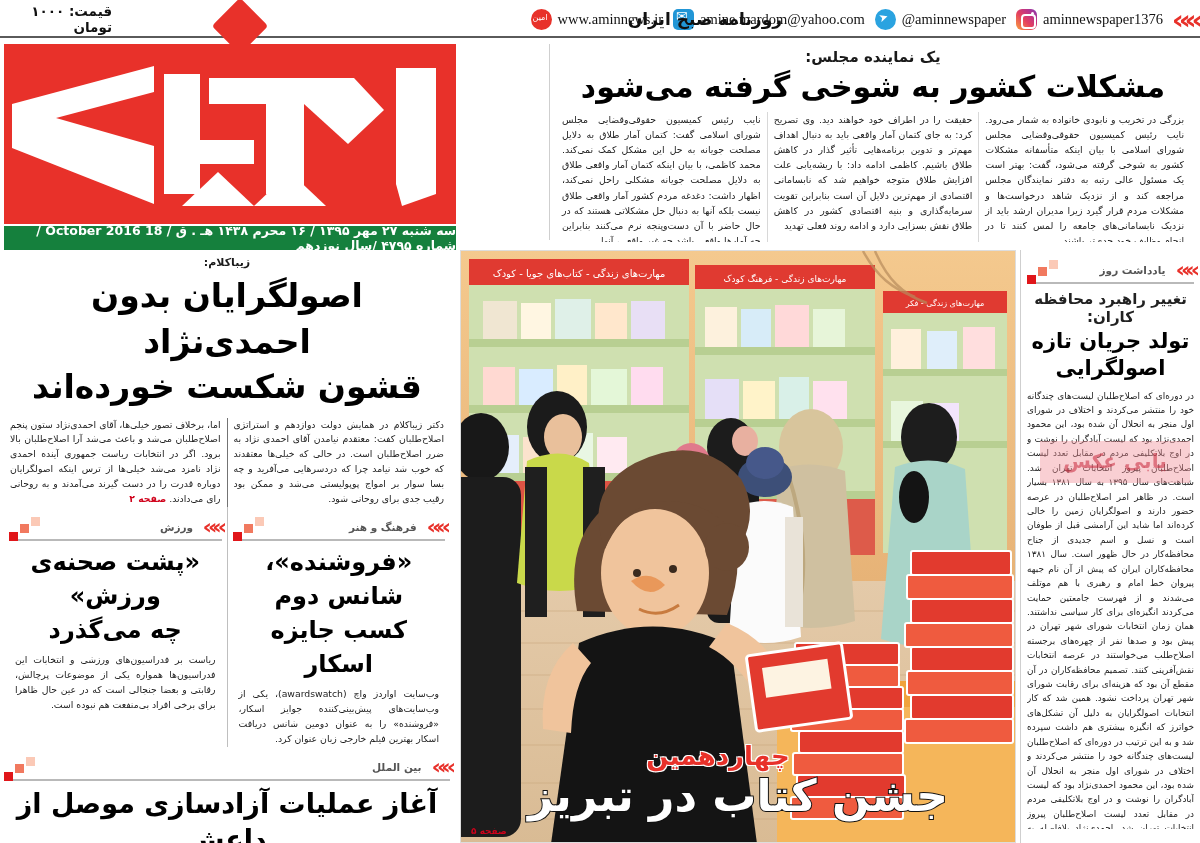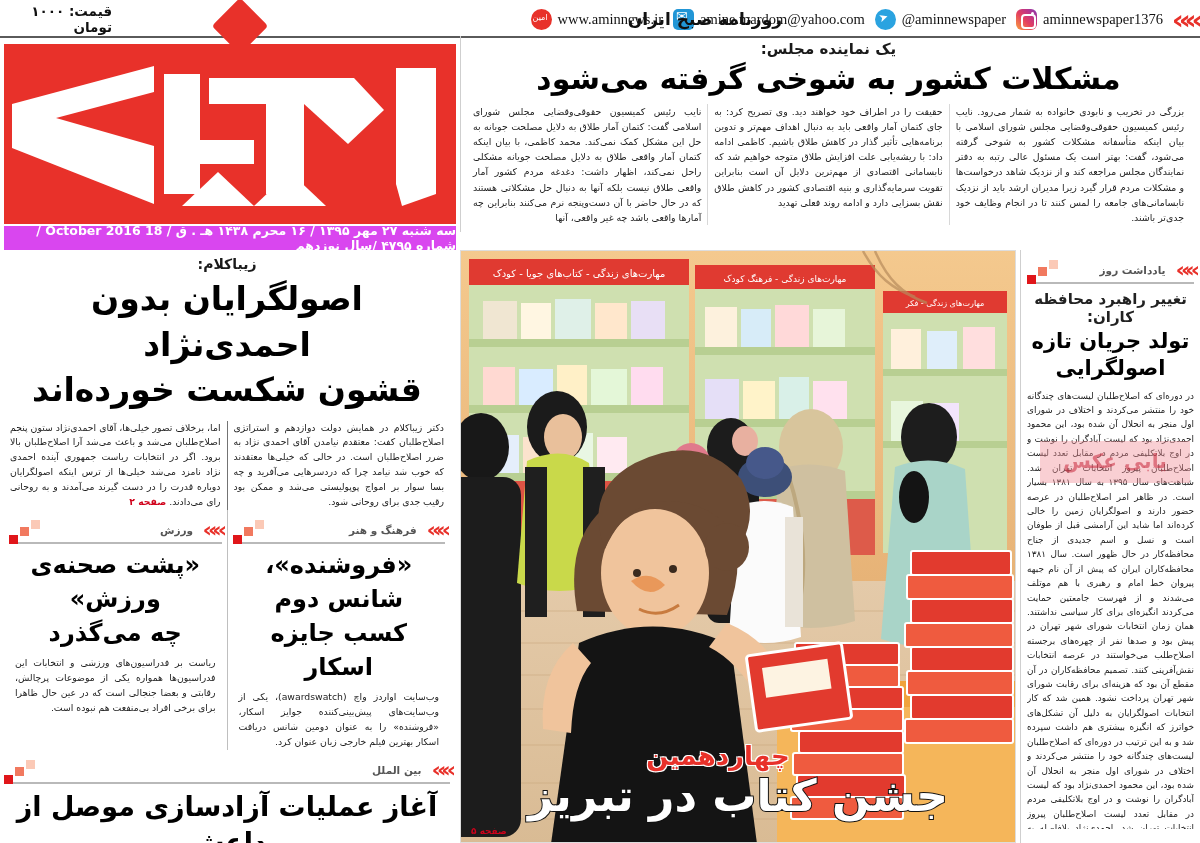--- a/index.html
+++ b/index.html
@@ -124,35 +124,35 @@
     width: 452px; height: 180px;
     background: #e8312a;
     overflow: hidden;
   }
   .logo-svg { width: 452px; height: 180px; display:block; }
 
   .datebar {
     position: absolute;
     top: 226px; right: 744px;
     width: 452px; height: 24px;
-    background: #d946ef;
+    background: #15803d;
     color: #fff;
     display: flex;
     align-items: center;
     justify-content: center;
     font-size: 12.5px;
     font-weight: 700;
     letter-spacing: 0;
   }
 
   
   .lead-art {
     position: absolute;
-    top: 36px; right: 0;
-    width: 740px; height: 196px;
+    top: 44px; right: 0;
+    width: 651px; height: 196px;
     padding: 4px 10px 0 6px;
     border-left: 1px solid #cfcfcf;
   }
   .lead-kicker {
     text-align: center;
     font-size: 15px;
     font-weight: 700;
     color: #1a1a1a;
     margin-bottom: 2px;
   }
@@ -185,21 +185,21 @@
   
   .leftcol {
     position: absolute;
     top: 252px; right: 744px;
     width: 456px;
     height: 591px;
     padding: 0 6px 0 4px;
   }
   .art-kicker {
     text-align: center;
-    font-size: 14px;
+    font-size: 11px;
     font-weight: 700;
     color: #1a1a1a;
     padding-top: 4px;
   }
   .art-headline-xl {
     text-align: center;
     font-size: 33px;
     font-weight: 700;
     line-height: 1.38;
     color: #000;

